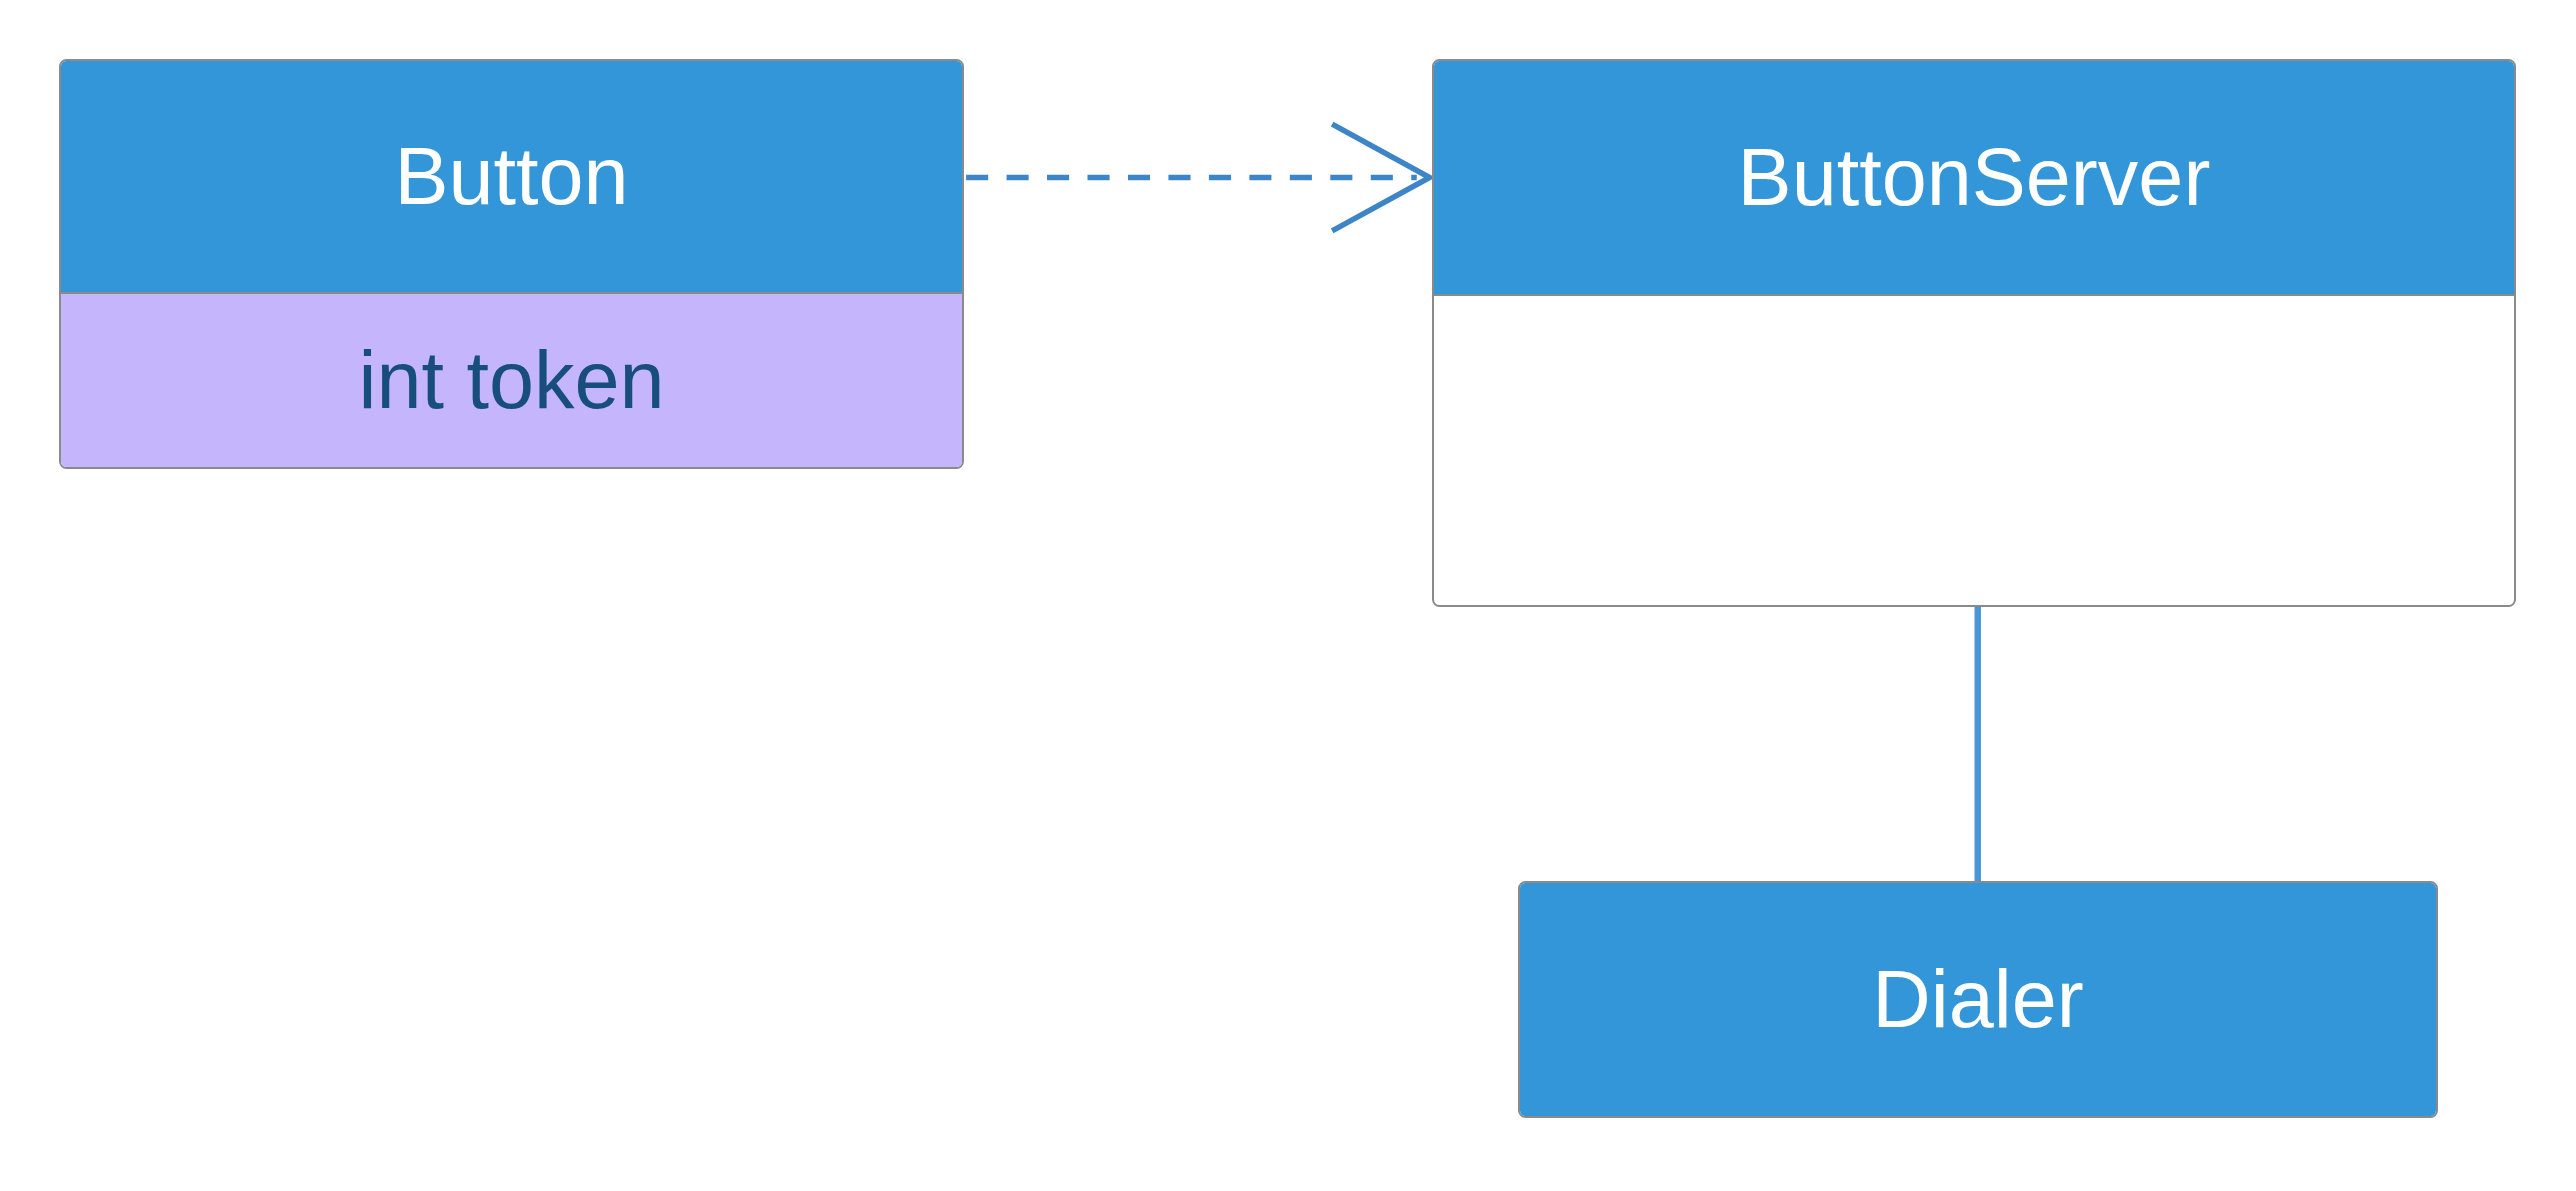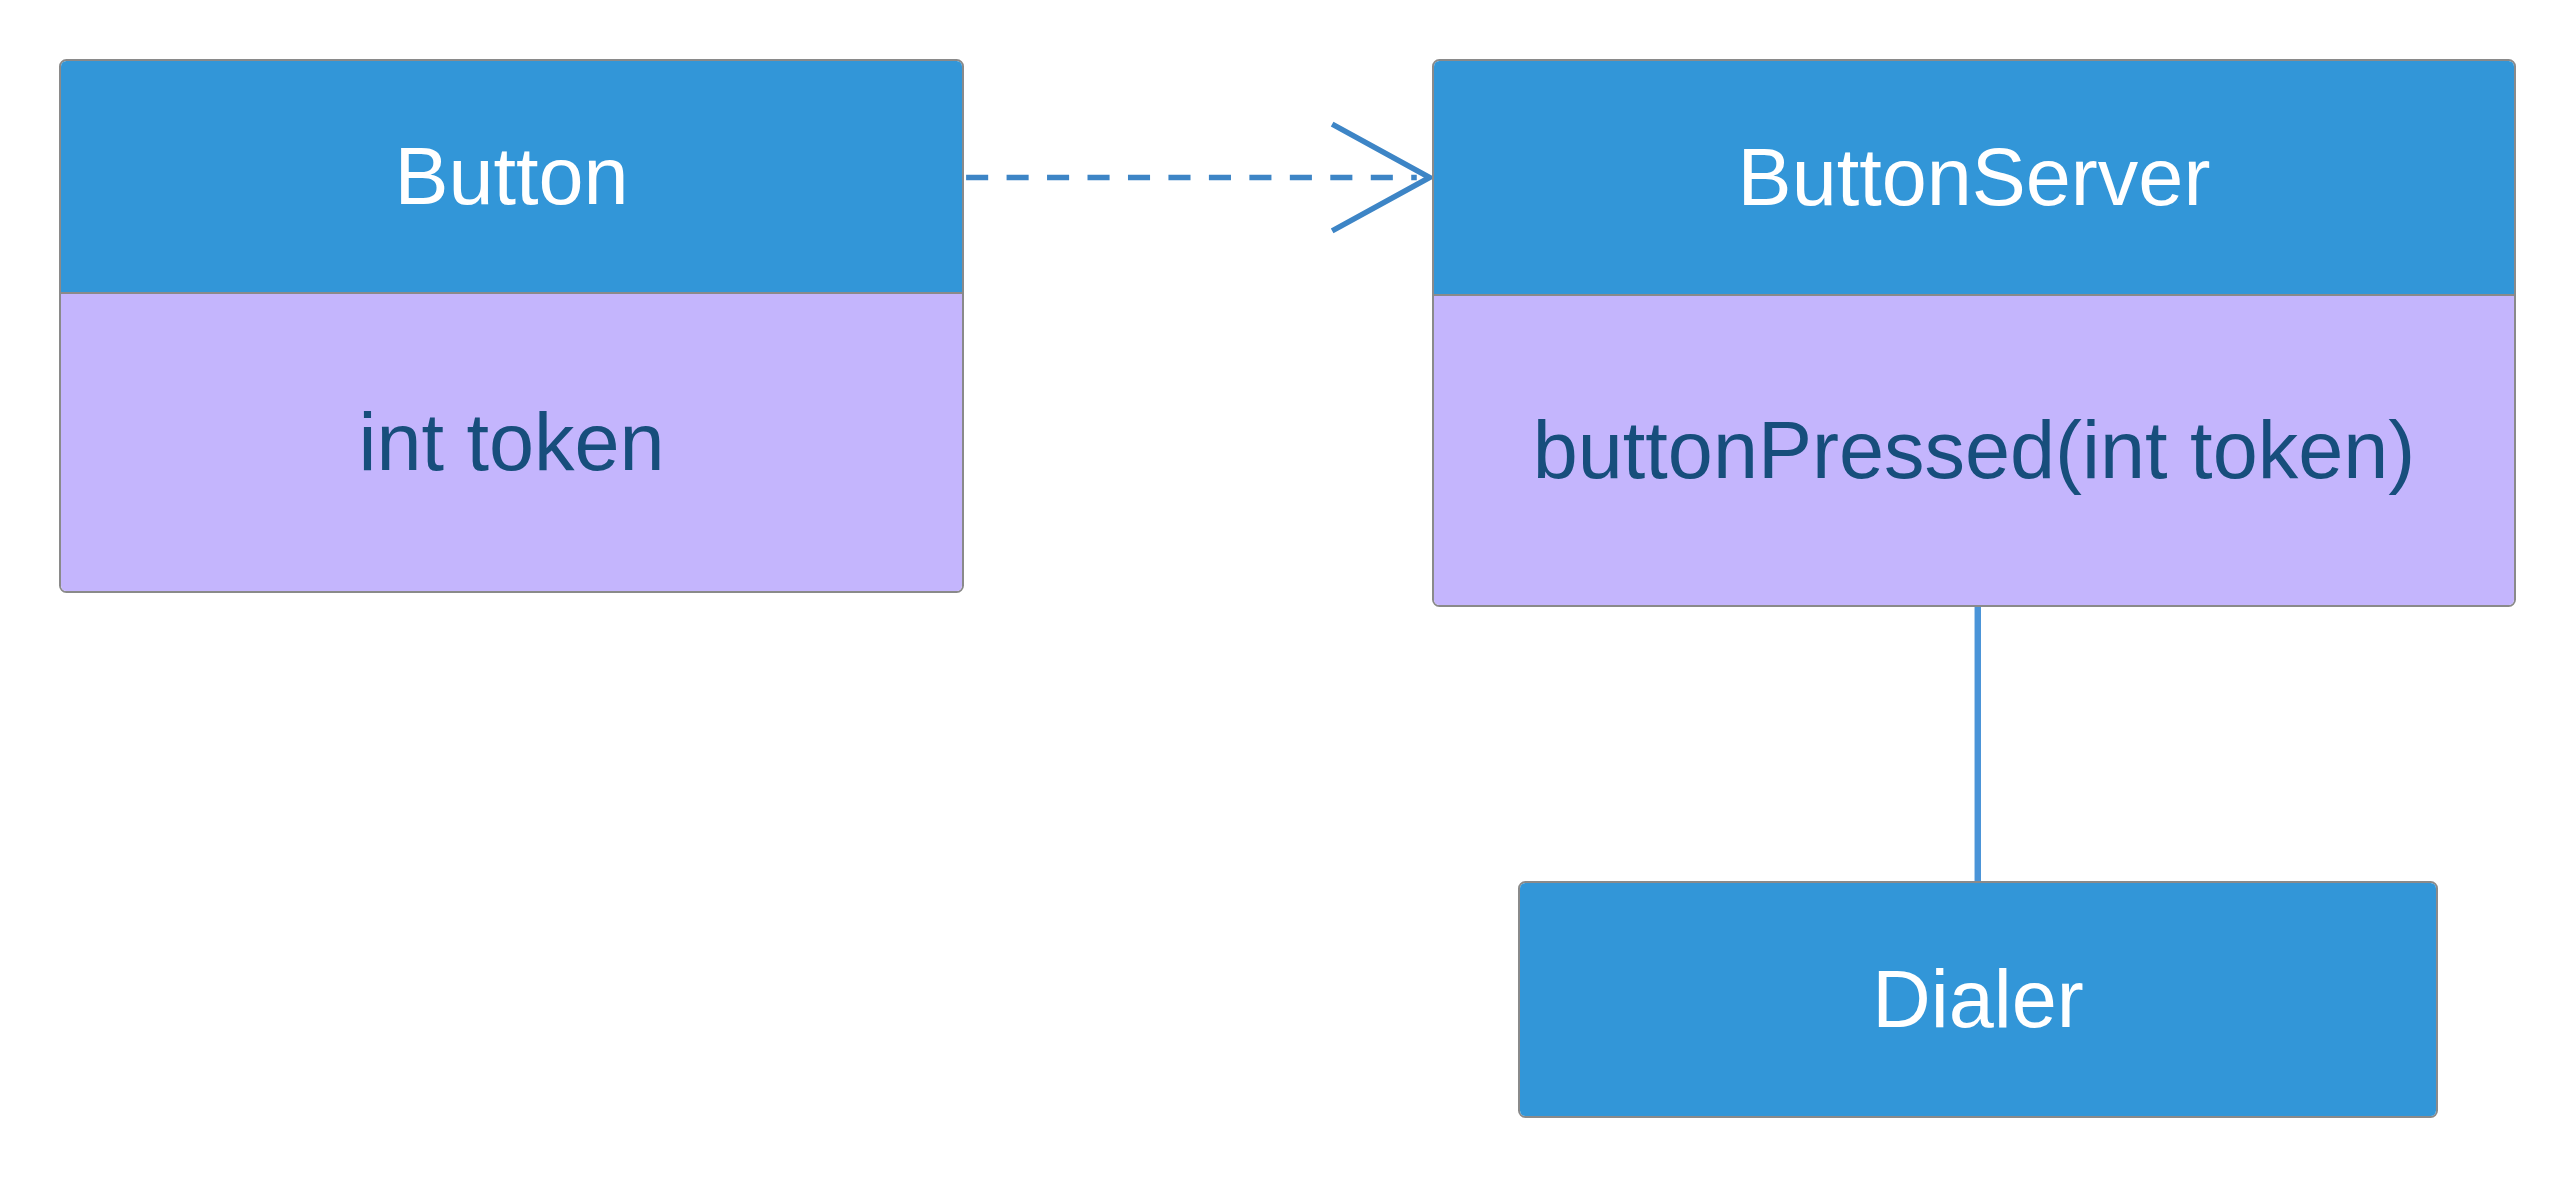--- a/index.html
+++ b/index.html
@@ -58,21 +58,21 @@
     flex-direction: column;
     background: #c4b5fd;
   }
   .class-member {
     color: var(--body-text);
     font-size: 81px;
     line-height: 1;
     white-space: nowrap;
   }
   
-  #box-button { left: 59px; top: 59px; width: 905px; height: 534px; }
+  #box-button { left: 59px; top: 59px; width: 905px; height: 410px; }
   #box-button .class-header { height: 231px; }
   
   #box-buttonserver { left: 1432px; top: 59px; width: 1084px; height: 548px; }
   #box-buttonserver .class-header { height: 233px; }
   
   #box-dialer { left: 1518px; top: 881px; width: 920px; height: 237px; }
   #box-dialer .class-header { height: 100%; }
   svg.connector-layer {
     position: absolute;
     inset: 0;
@@ -105,23 +105,20 @@
     </div>
     <div class="class-members">
       <span class="class-member">int token</span>
     </div>
   </div>
 
   <div class="class-box" id="box-buttonserver">
     <div class="class-header with-divider">
       <span>ButtonServer</span>
     </div>
-    <div class="class-members">
-      <span class="class-member">buttonPressed(int token)</span>
-    </div>
   </div>
 
   <div class="class-box" id="box-dialer">
     <div class="class-header">
       <span>Dialer</span>
     </div>
   </div>
 
 </div>
 

